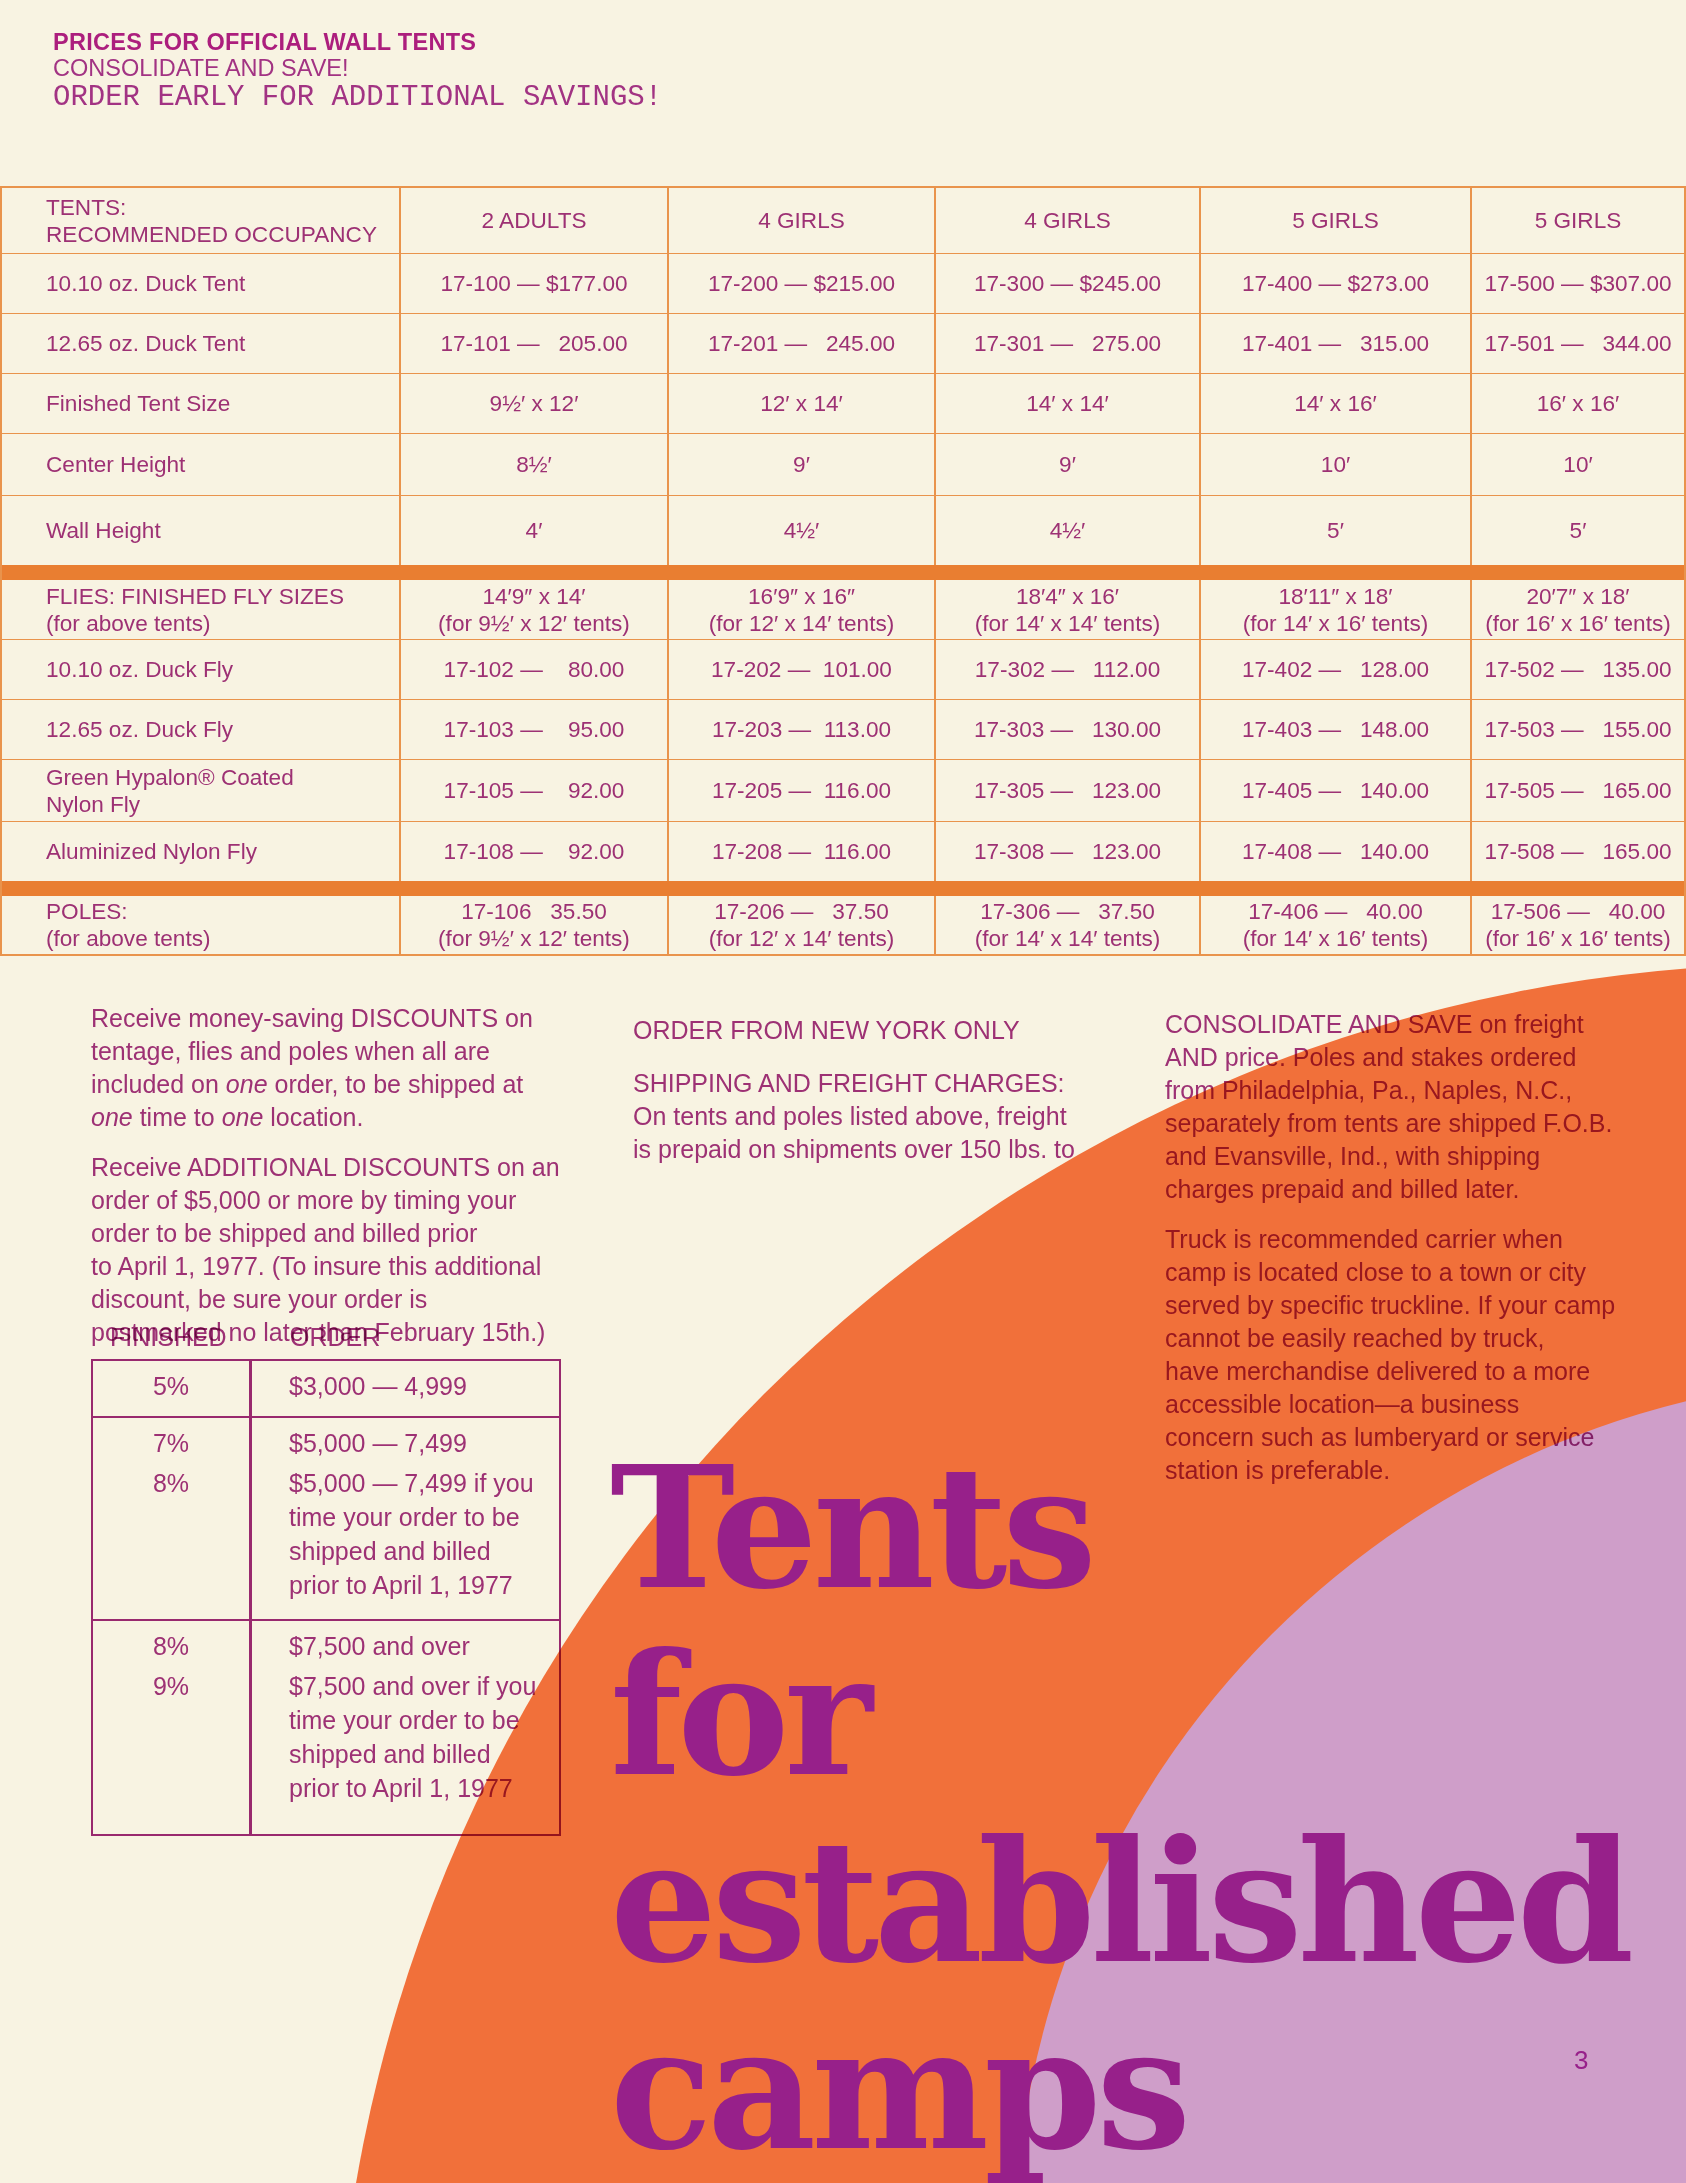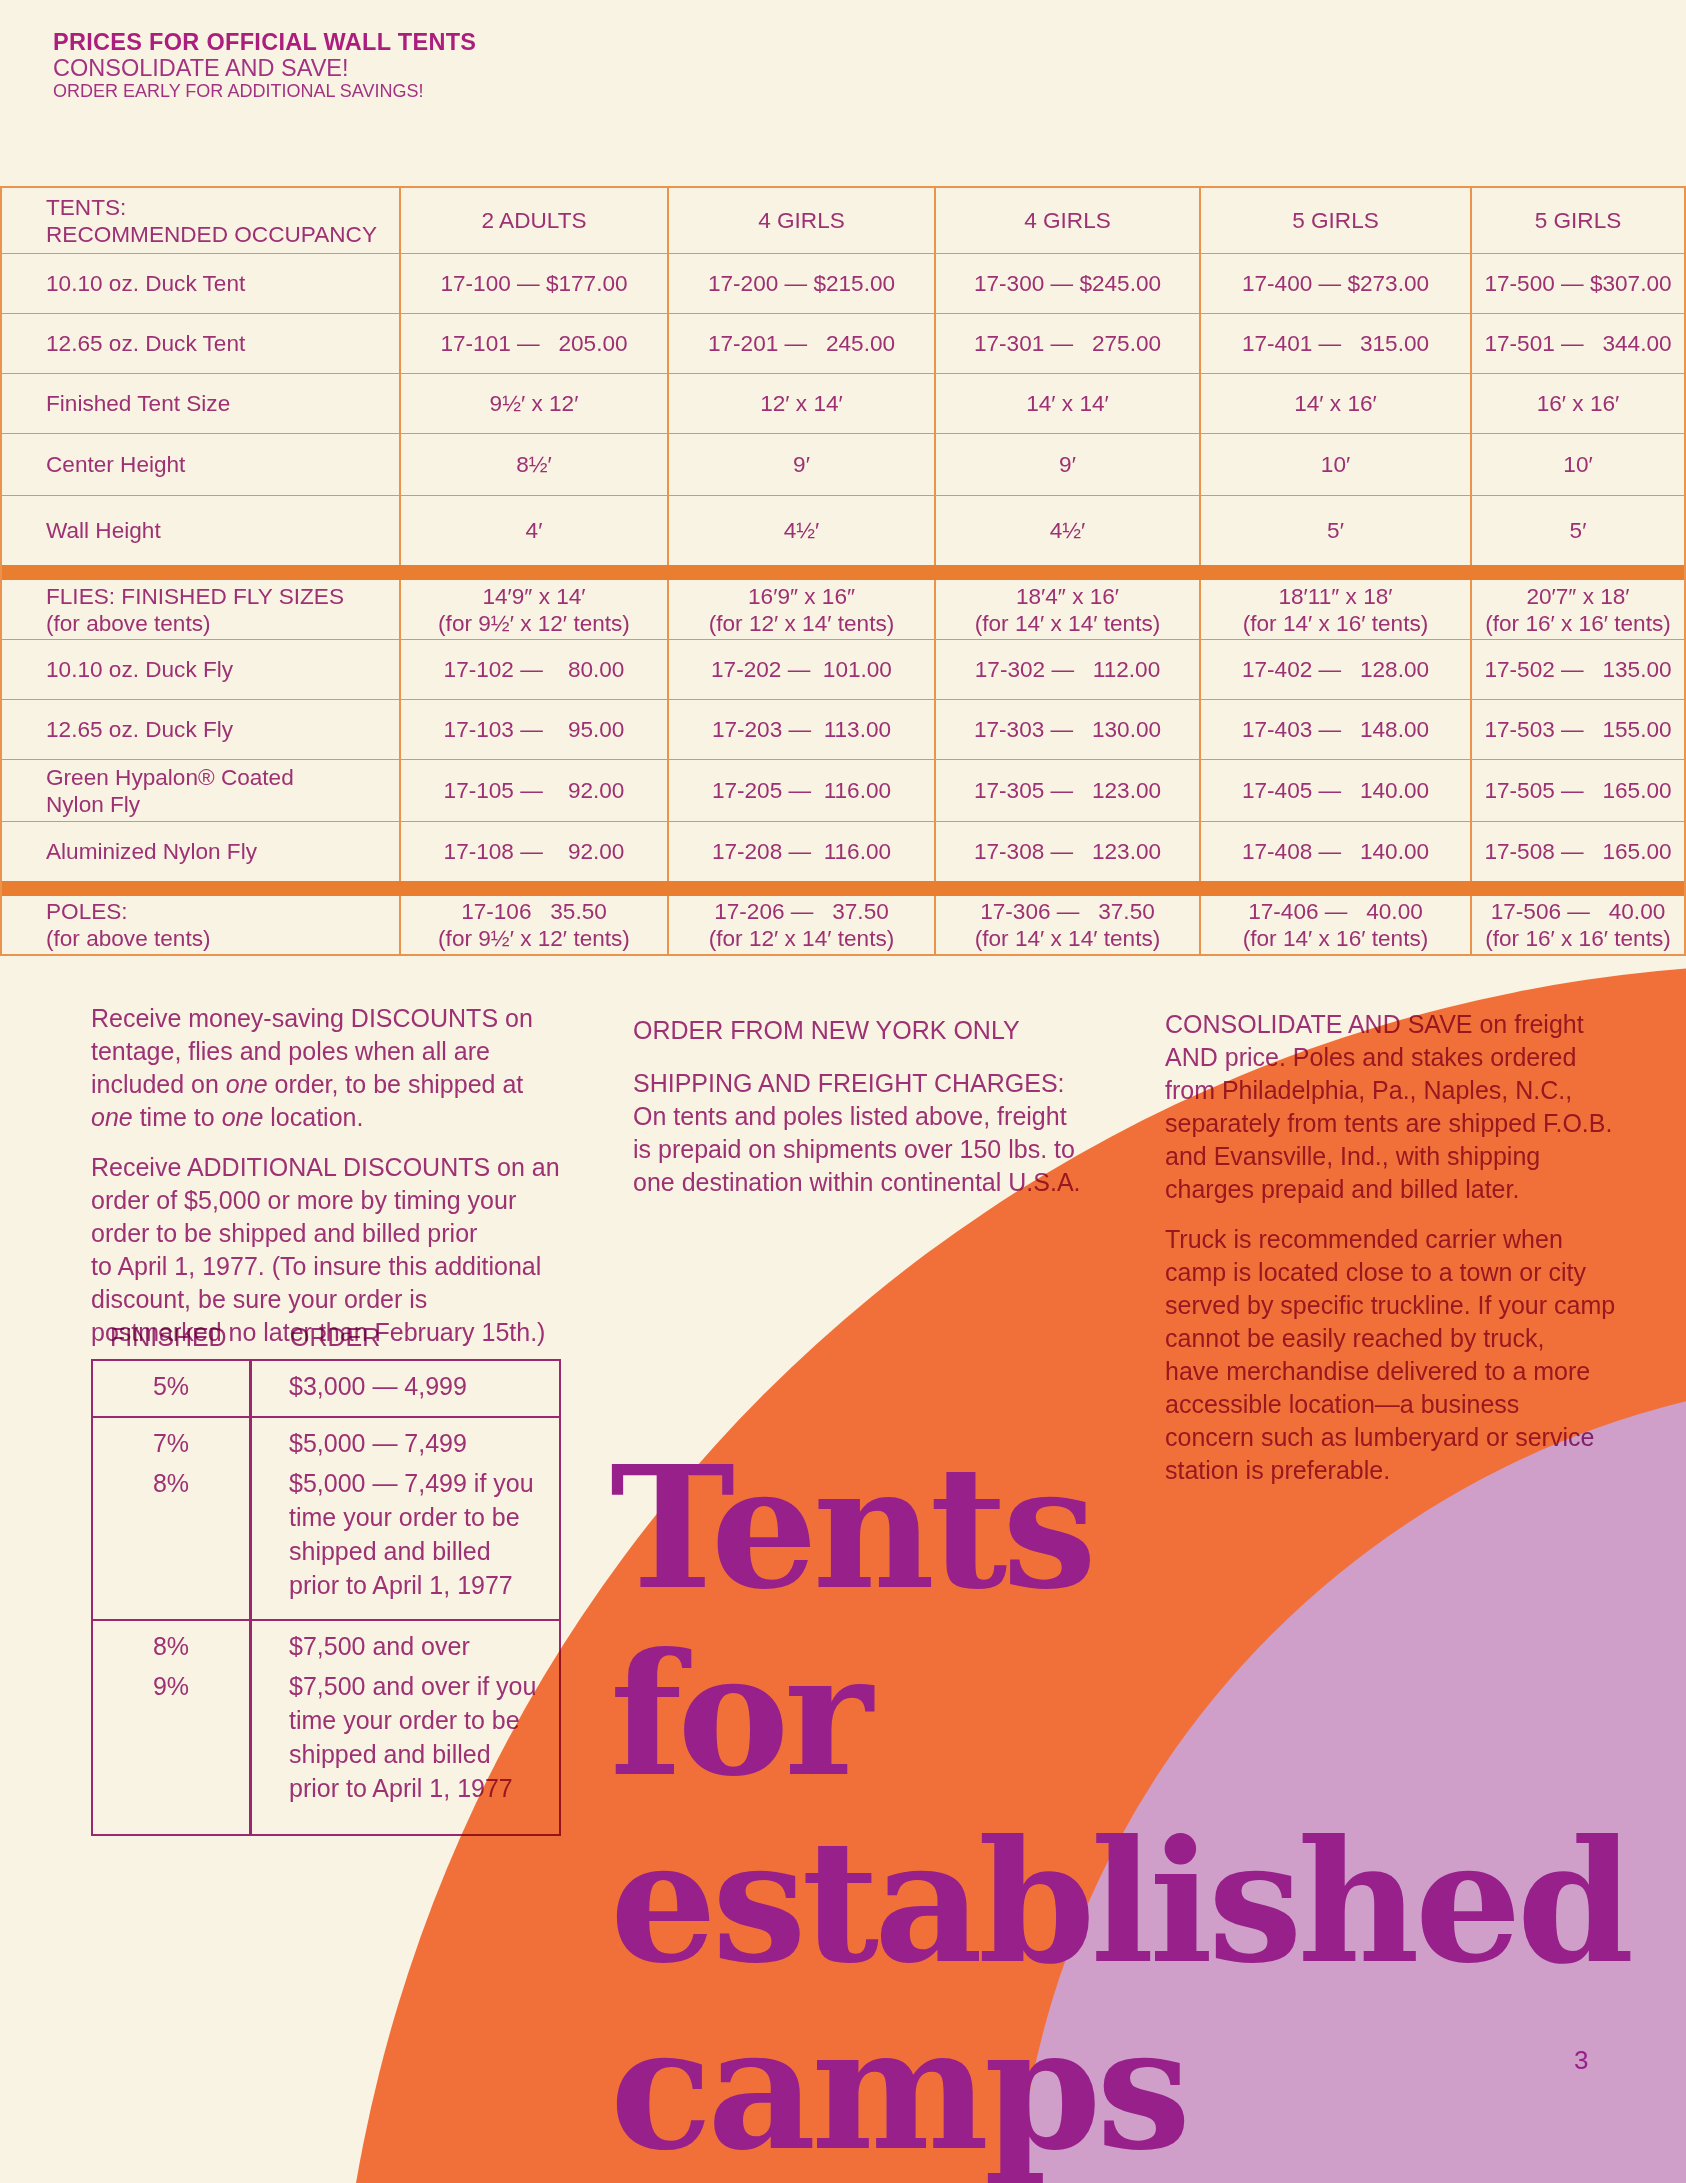--- a/index.html
+++ b/index.html
@@ -8,21 +8,21 @@
     --circle_pink:#cf9ec9; --display_purple:#97208a; --table_purple:#9d2b7c;
   }
   html,body{margin:0;padding:0;background:#6f6f6f;}
   .page{position:relative;width:1686px;height:2183px;margin:0 auto;overflow:hidden;
         background:var(--paper);font-family:"Liberation Sans","DejaVu Sans",sans-serif;}
 
   
   .hdr{position:absolute;left:53px;z-index:2;white-space:nowrap;}
   #h1{top:28.5px;font-size:23.5px;font-weight:bold;letter-spacing:0.3px;color:var(--ink_magenta_bold);}
   #h2{top:55px;font-size:23.5px;color:var(--ink_magenta);}
-  #h3{top:81px;font-size:18px;color:var(--ink_magenta);}
+  #h3{top:81px;font-size:29px;color:var(--ink_magenta);font-family:Liberation Mono, monospace;}
 
   
   #price-table{position:absolute;left:0;top:186px;width:1686px;z-index:2;
     border:2.5px solid var(--rule_orange);box-sizing:border-box;mix-blend-mode:multiply;}
   .pt-row{display:flex;box-sizing:border-box;border-top:1.7px solid var(--rule_orange);}
   .pt-row.nb{border-top:none;}
   .pt-bar{height:15px;background:var(--bar_orange);}
   .pt-cell{box-sizing:border-box;display:flex;flex-direction:column;justify-content:center;
     align-items:center;text-align:center;font-size:22.6px;line-height:27px;color:var(--ink_magenta);}
   .pt-lab{width:373px;flex:none;align-items:flex-start;text-align:left;padding-left:20px;margin-left:24px;}
@@ -403,21 +403,20 @@
         </div>
       </div>
   </div>
 
   <div class="col" id="col-mid">
     <div id="mid-title">ORDER FROM NEW YORK ONLY</div>
     <div class="para" id="mid-p">
         <div>SHIPPING AND FREIGHT CHARGES:</div>
         <div>On tents and poles listed above, freight</div>
         <div>is prepaid on shipments over 150 lbs. to</div>
-        <div>one destination within continental U.S.A.</div>
       </div>
   </div>
 
   <div class="col" id="col-right">
     <div class="para" id="right-p1">
         <div>CONSOLIDATE AND SAVE on freight</div>
         <div>AND price. Poles and stakes ordered</div>
         <div>from Philadelphia, Pa., Naples, N.C.,</div>
         <div>separately from tents are shipped F.O.B.</div>
         <div>and Evansville, Ind., with shipping</div>

